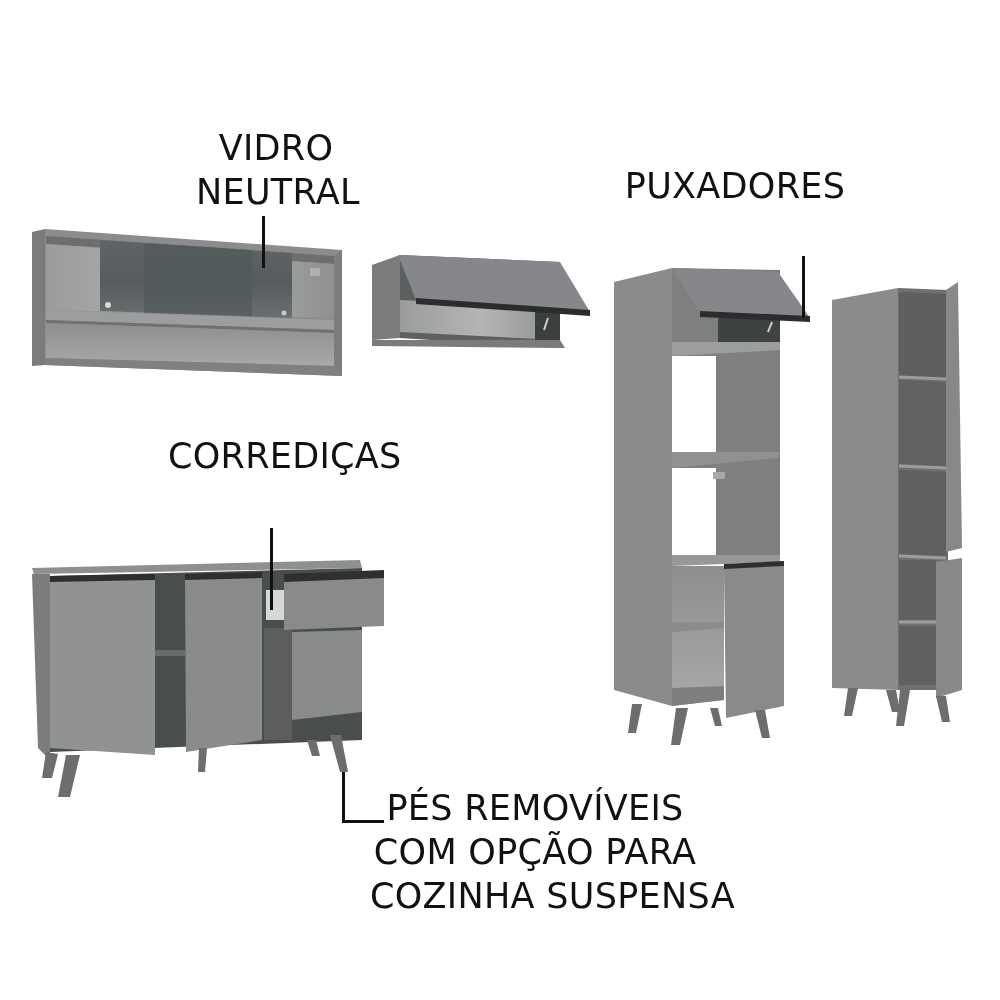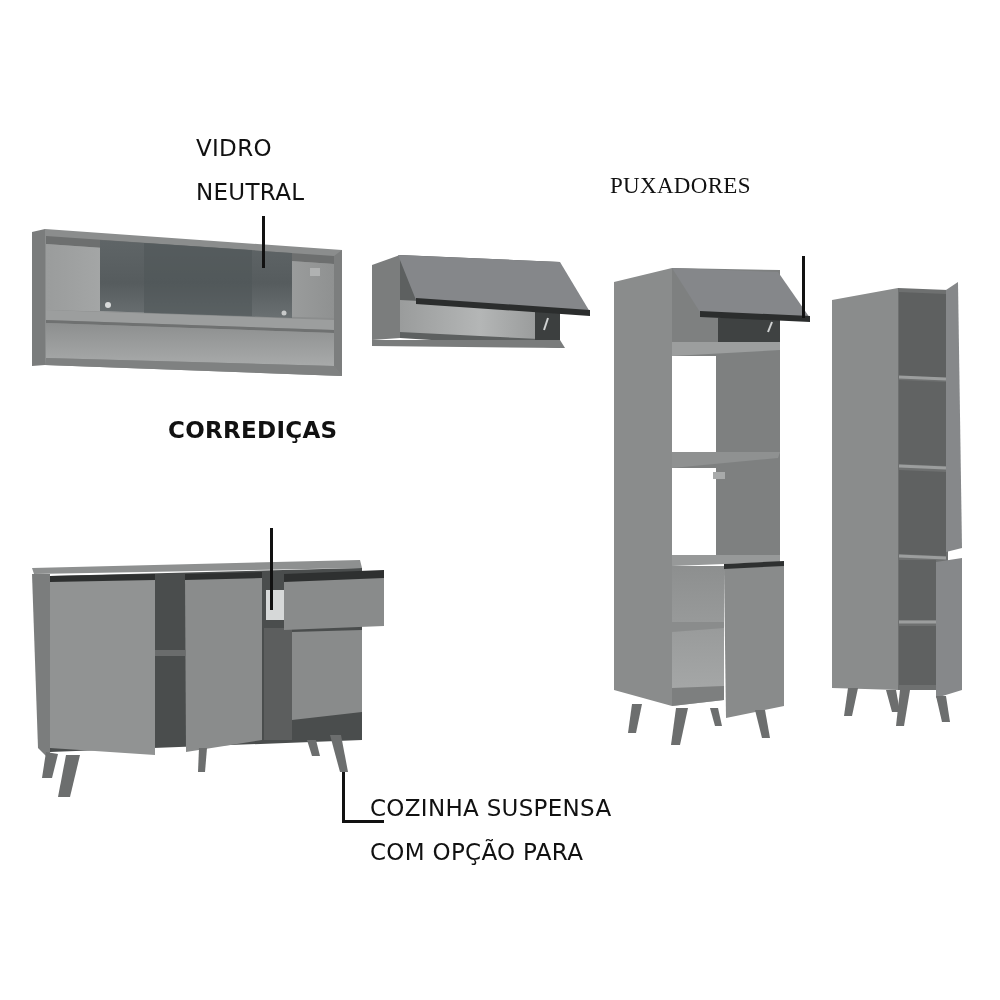--- a/index.html
+++ b/index.html
@@ -1,20 +1,20 @@
 <!DOCTYPE html>
 <html><head>
 <meta charset="utf-8">
 <style>
   html, body { margin: 0; padding: 0; background: #ffffff; }
   body { width: 1000px; height: 1000px; position: relative; overflow: hidden;
          font-family: "Liberation Sans", "DejaVu Sans", sans-serif; }
   #scene { position: absolute; left: 0; top: 0; width: 1000px; height: 1000px; }
-  .label { position: absolute; color: #111111; font-size: 23px; line-height: 44px;
-           white-space: nowrap; letter-spacing: 0.3px;
+  .label { position: absolute; color: #111111; font-size: 35px; line-height: 44px;
+           text-align: center; white-space: nowrap; letter-spacing: 0.3px;
            font-family: "DejaVu Sans", "Liberation Sans", sans-serif; }
   .label span { display: block; }
   .leader { position: absolute; background: #111111; }
 </style>
 </head>
 <body>
 
 <svg id="scene" viewBox="0 0 1000 1000" xmlns="http://www.w3.org/2000/svg">
   <defs>
     <linearGradient id="glassGrad" x1="0" y1="0" x2="0" y2="1">
@@ -162,28 +162,29 @@
     <polygon points="330,735 341,735 348,772 340,772" fill="#6c6e6e"></polygon>
   </g>
 </svg>
 
 <div class="label" style="left:196px; top:126px; width:160px;">
   <span>VIDRO</span>
   <span>NEUTRAL</span>
 </div>
 <div class="leader" style="left:262px; top:216px; width:3px; height:52px;"></div>
 
-<div class="label" style="left:610px; top:164px; width:250px;font-family:Liberation Serif, serif;">
+<div class="label" style="left:610px; top:164px; width:250px;">
   <span>PUXADORES</span>
 </div>
 <div class="leader" style="left:802px; top:256px; width:3px; height:62px;"></div>
 
-<div class="label" style="left:168px; top:408px; width:232px;font-weight:bold;">
+<div class="label" style="left:168px; top:434px; width:232px;">
   <span>CORREDIÇAS</span>
 </div>
 <div class="leader" style="left:270px; top:528px; width:3px; height:82px;"></div>
 
 <div class="label" style="left:370px; top:786px; width:330px;">
+  <span>PÉS REMOVÍVEIS</span>
+  <span>COM OPÇÃO PARA</span>
   <span>COZINHA SUSPENSA</span>
-  <span>COM OPÇÃO PARA</span>
 </div>
 <div class="leader" style="left:342px; top:772px; width:3px; height:51px;"></div>
 <div class="leader" style="left:342px; top:820px; width:42px; height:3px;"></div>
 
 </body></html>

